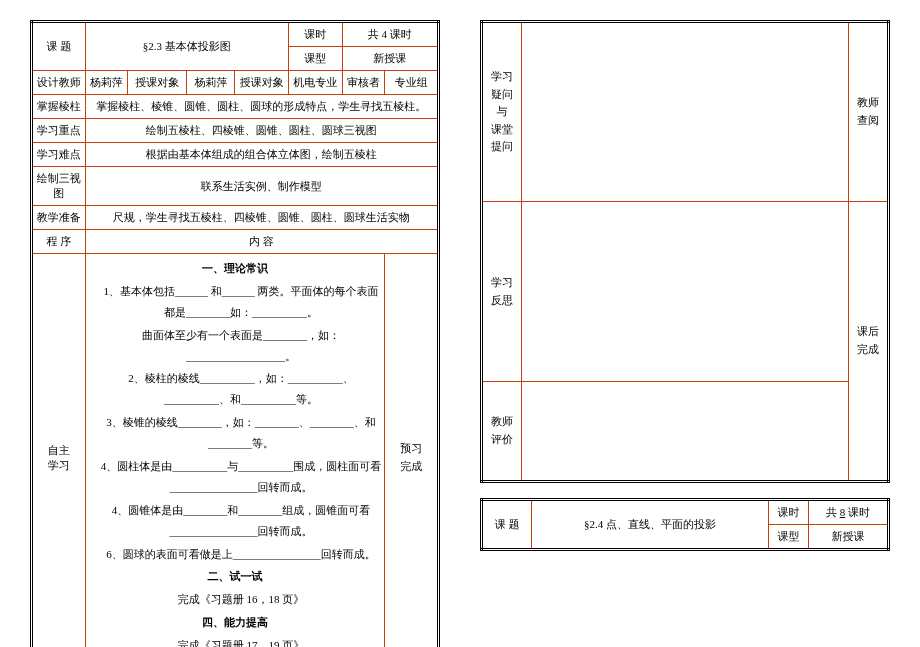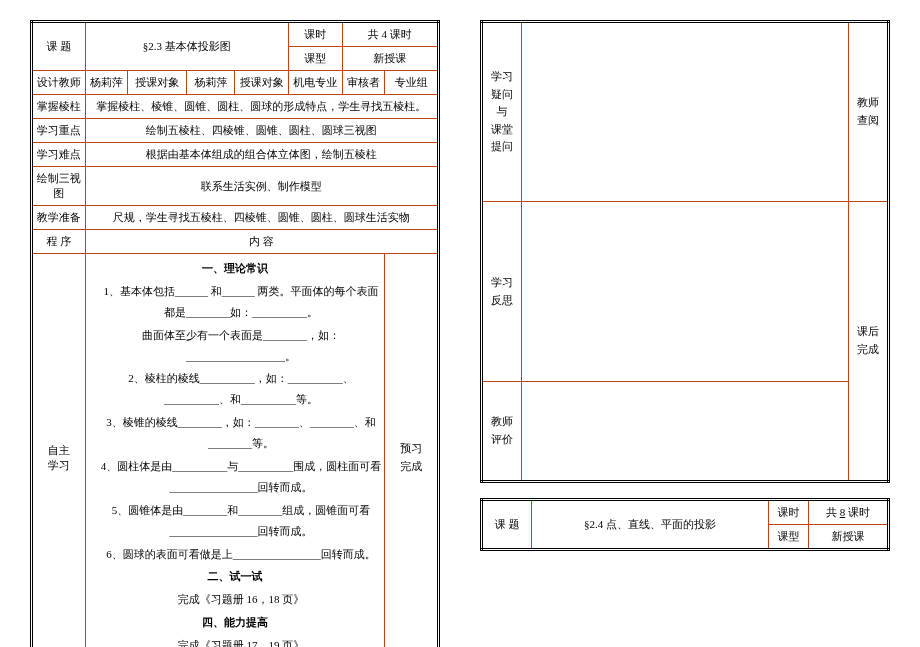--- a/index.html
+++ b/index.html
@@ -133,21 +133,21 @@
     <tr>
       <td class="label-cell" style="white-space:pre-line;height:300px">自主
 学习</td>
       <td colspan="6" class="content-cell">
         <p class="section-head">一、理论常识</p>
         <p class="indent">1、基本体包括______ 和______ 两类。平面体的每个表面都是________如：__________。</p>
         <p class="indent">曲面体至少有一个表面是________，如：__________________。</p>
         <p class="indent">2、棱柱的棱线__________，如：__________、__________、和__________等。</p>
         <p class="indent">3、棱锥的棱线________，如：________、________、和________等。</p>
         <p class="indent">4、圆柱体是由__________与__________围成，圆柱面可看________________回转而成。</p>
-        <p class="indent">5、圆锥体是由________和________组成，圆锥面可看________________回转而成。</p>
+        <p class="indent">4、圆锥体是由________和________组成，圆锥面可看________________回转而成。</p>
         <p class="indent">6、圆球的表面可看做是上________________回转而成。</p>
         <p class="section-head">二、试一试</p>
         <p class="indent">完成《习题册 16，18 页》</p>
         <p class="section-head">四、能力提高</p>
         <p class="indent">完成《习题册 17，19 页》</p>
       </td>
       <td class="vert-label" style="white-space:pre-line">预习
 完成</td>
     </tr>
   </tbody>

